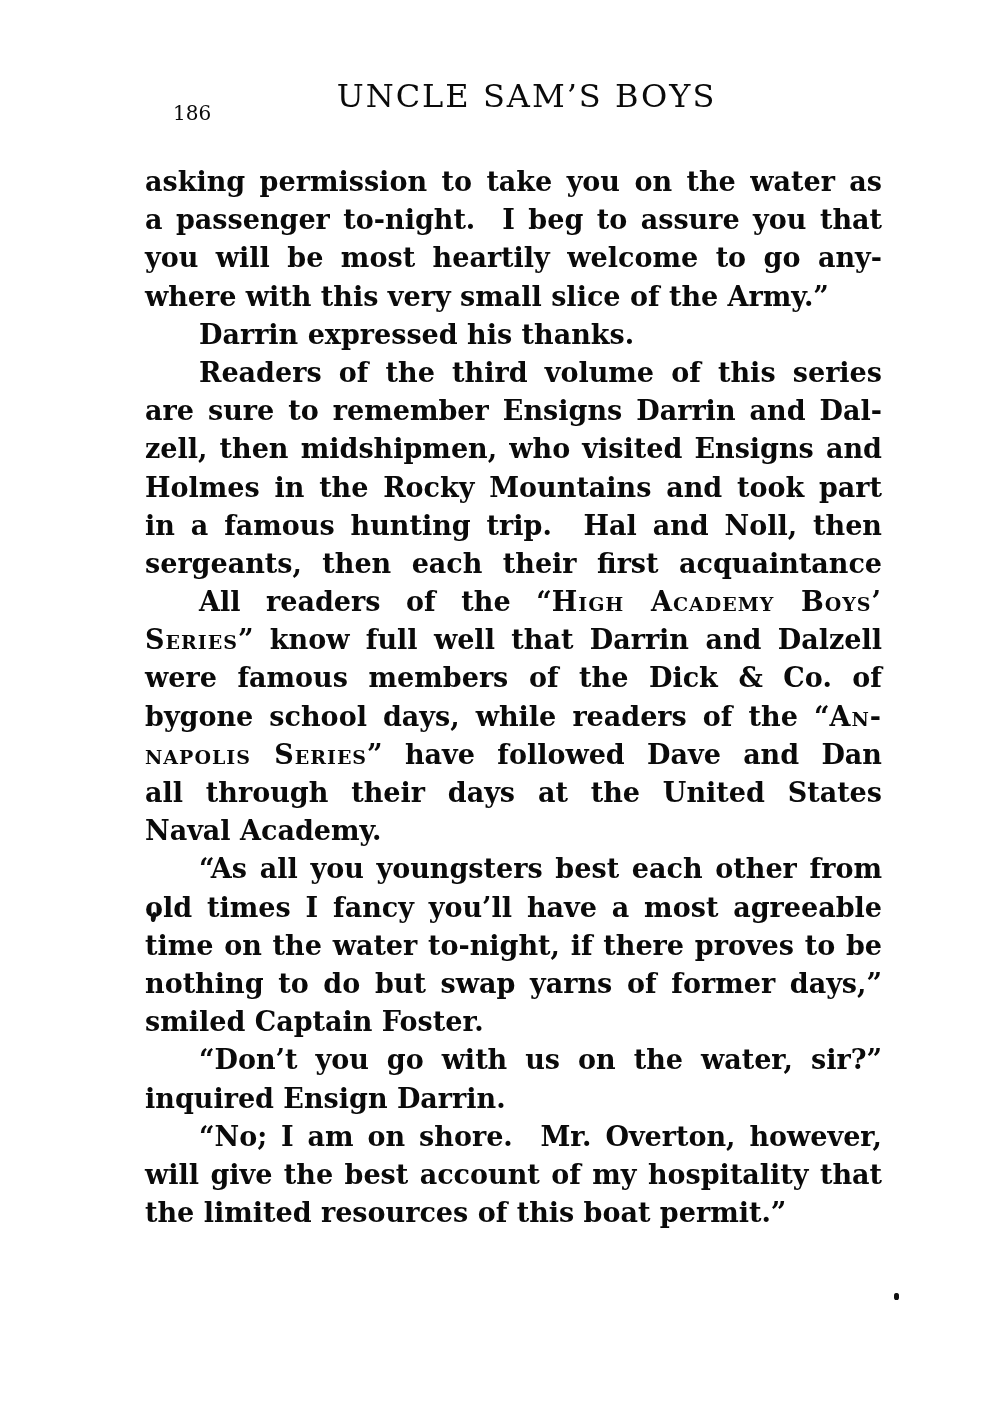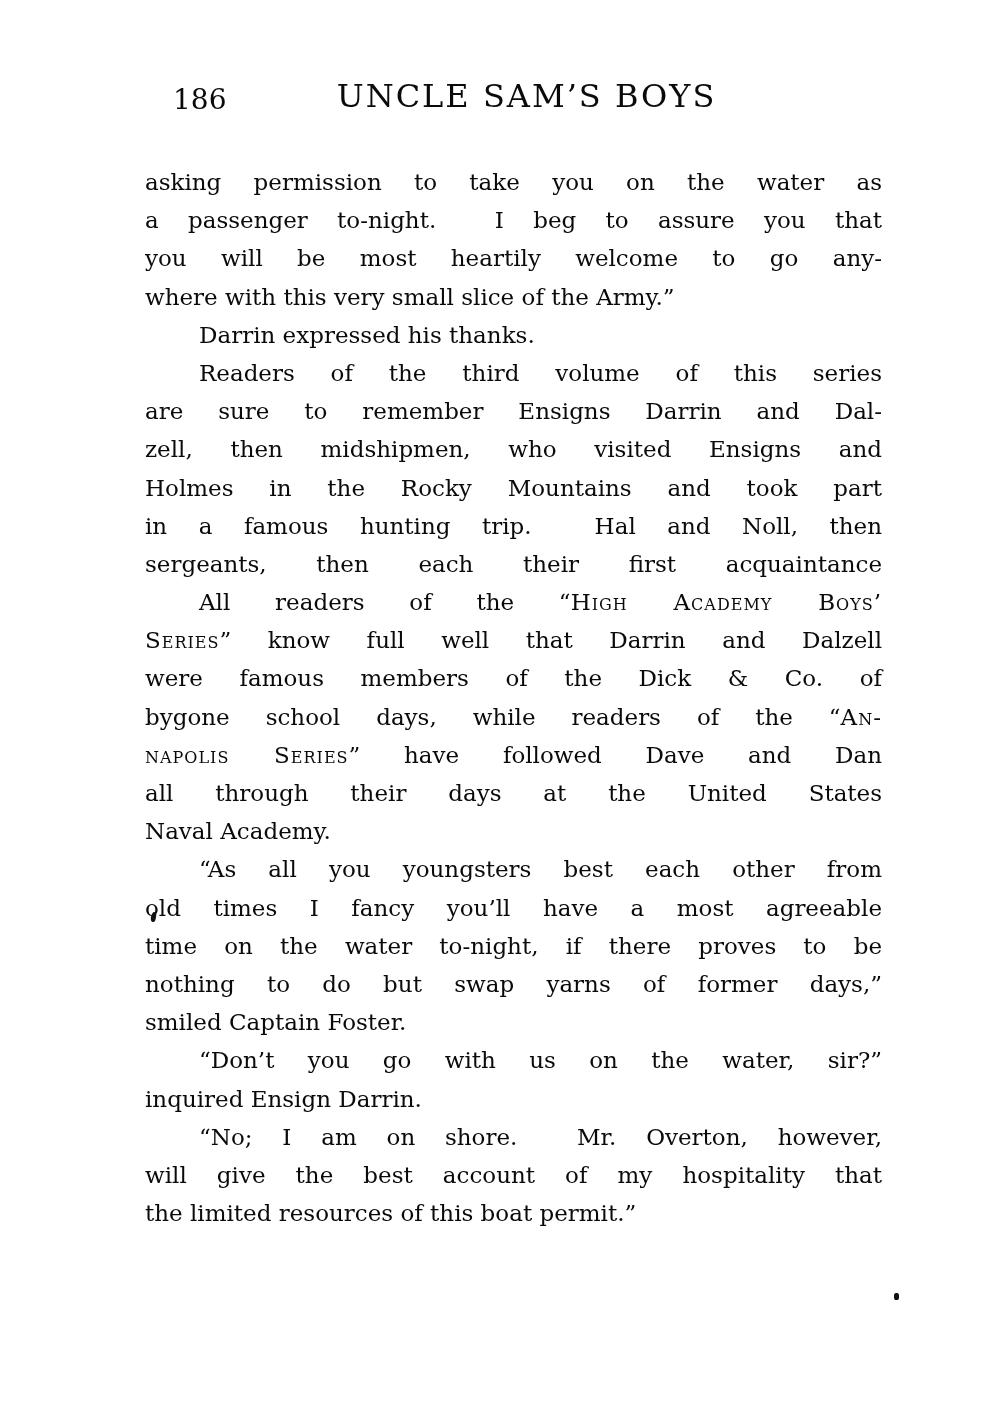--- a/index.html
+++ b/index.html
@@ -19,22 +19,22 @@
   .running-head {
     position: absolute;
     top: 80px;
     left: 145px;
     width: 737px;
     height: 34px;
   }
   .folio {
     position: absolute;
     left: 28px;
-    top: 4px;
-    font-size: 28px;
+    top: 17px;
+    font-size: 20px;
     line-height: 32px;
   }
   .title {
     position: absolute;
     left: 0;
     right: 0;
     top: 0;
     text-align: center;
     font-size: 32px;
     line-height: 32px;
@@ -44,24 +44,25 @@
   }
   .text-block {
     position: absolute;
     top: 163px;
     left: 145px;
     width: 737px;
   }
   .line {
     height: 38.2px;
     line-height: 38.2px;
-    font-size: 23px;
+    font-size: 27px;
     text-align: justify;
     text-align-last: justify;
     white-space: nowrap;
+    font-weight: bold;
   }
   .line.endline {
     text-align-last: left;
     white-space: normal;
   }
   .line.indent {
     padding-left: 54px;
   }
   .smallcaps {
     font-variant: small-caps;

